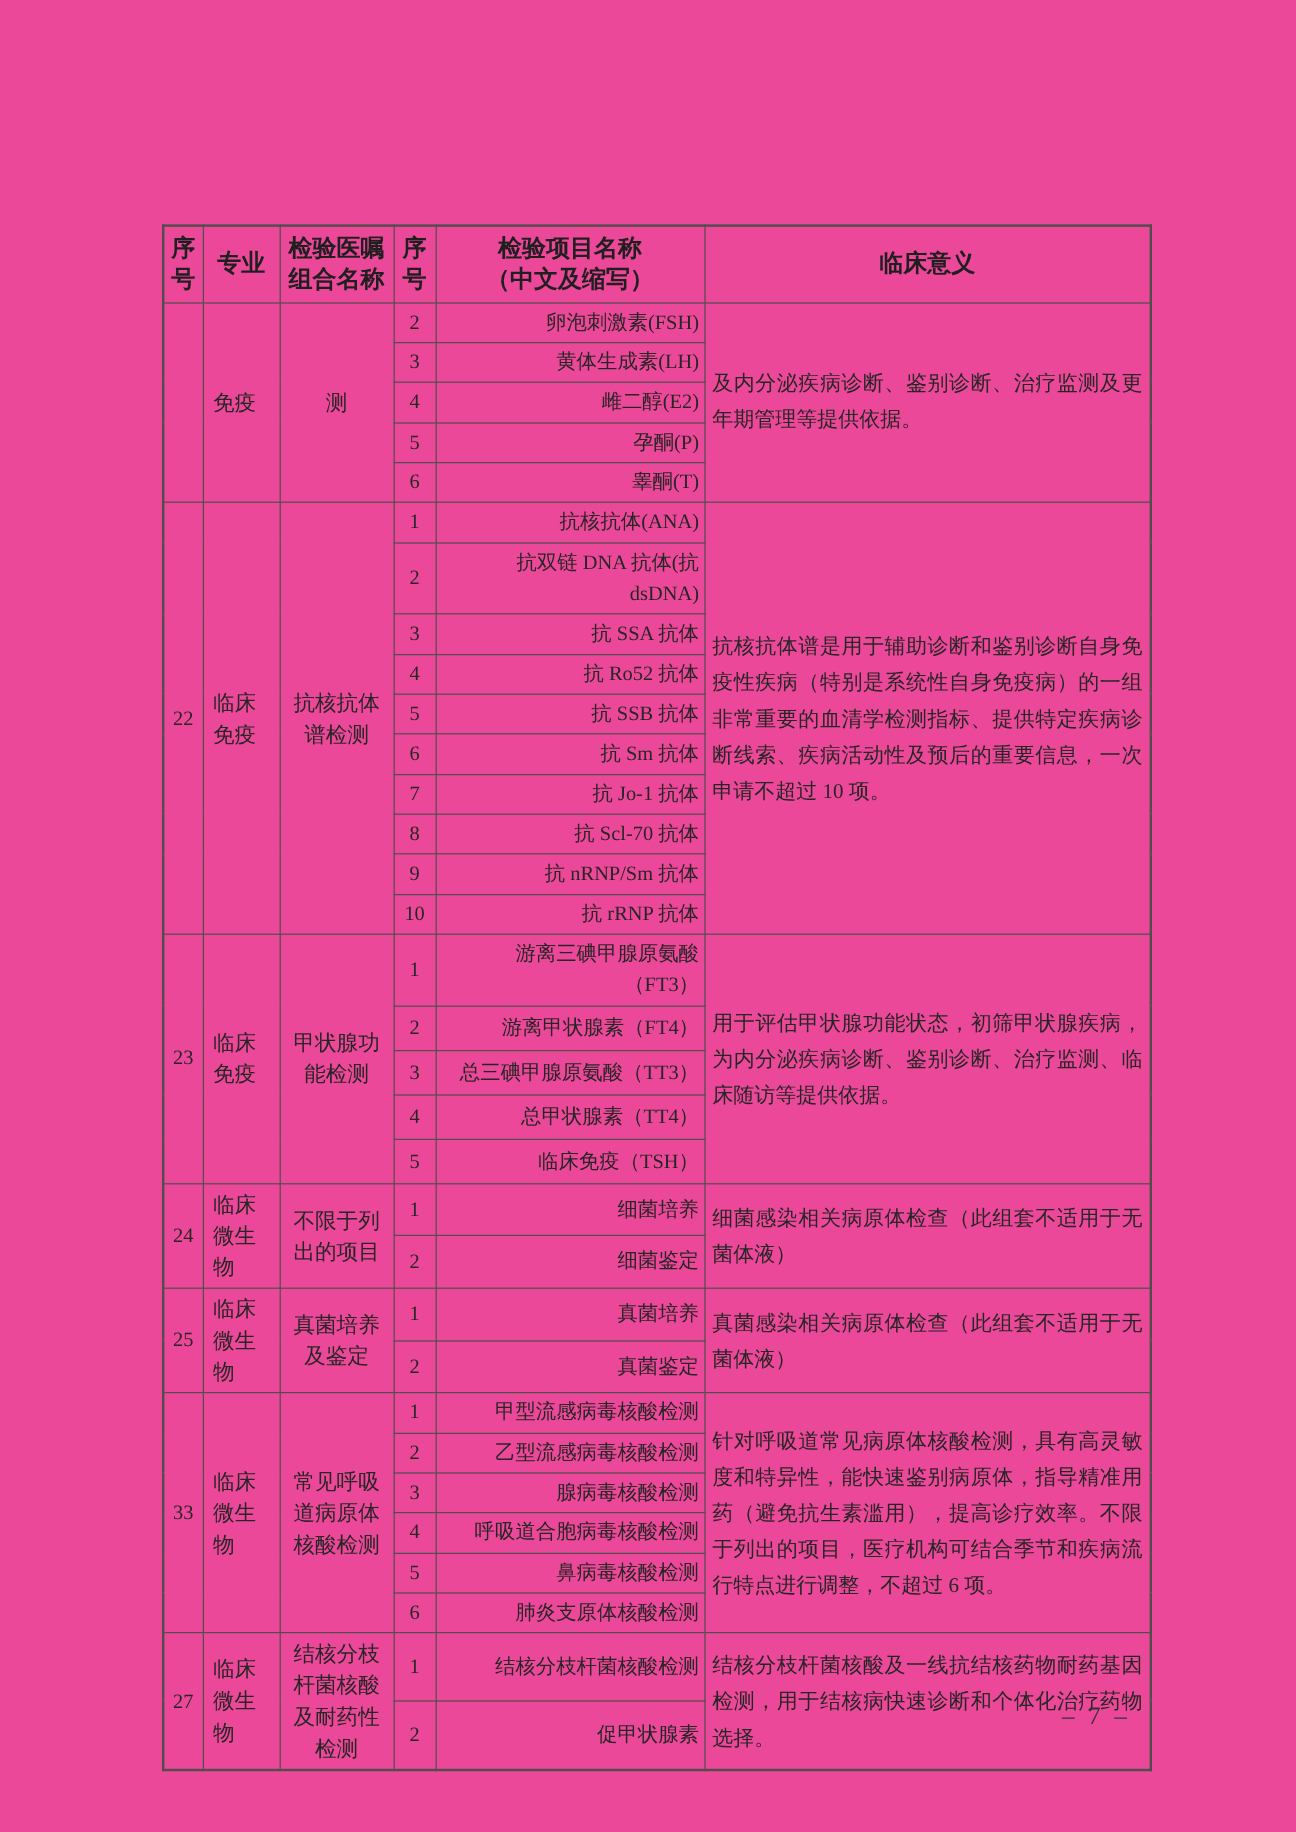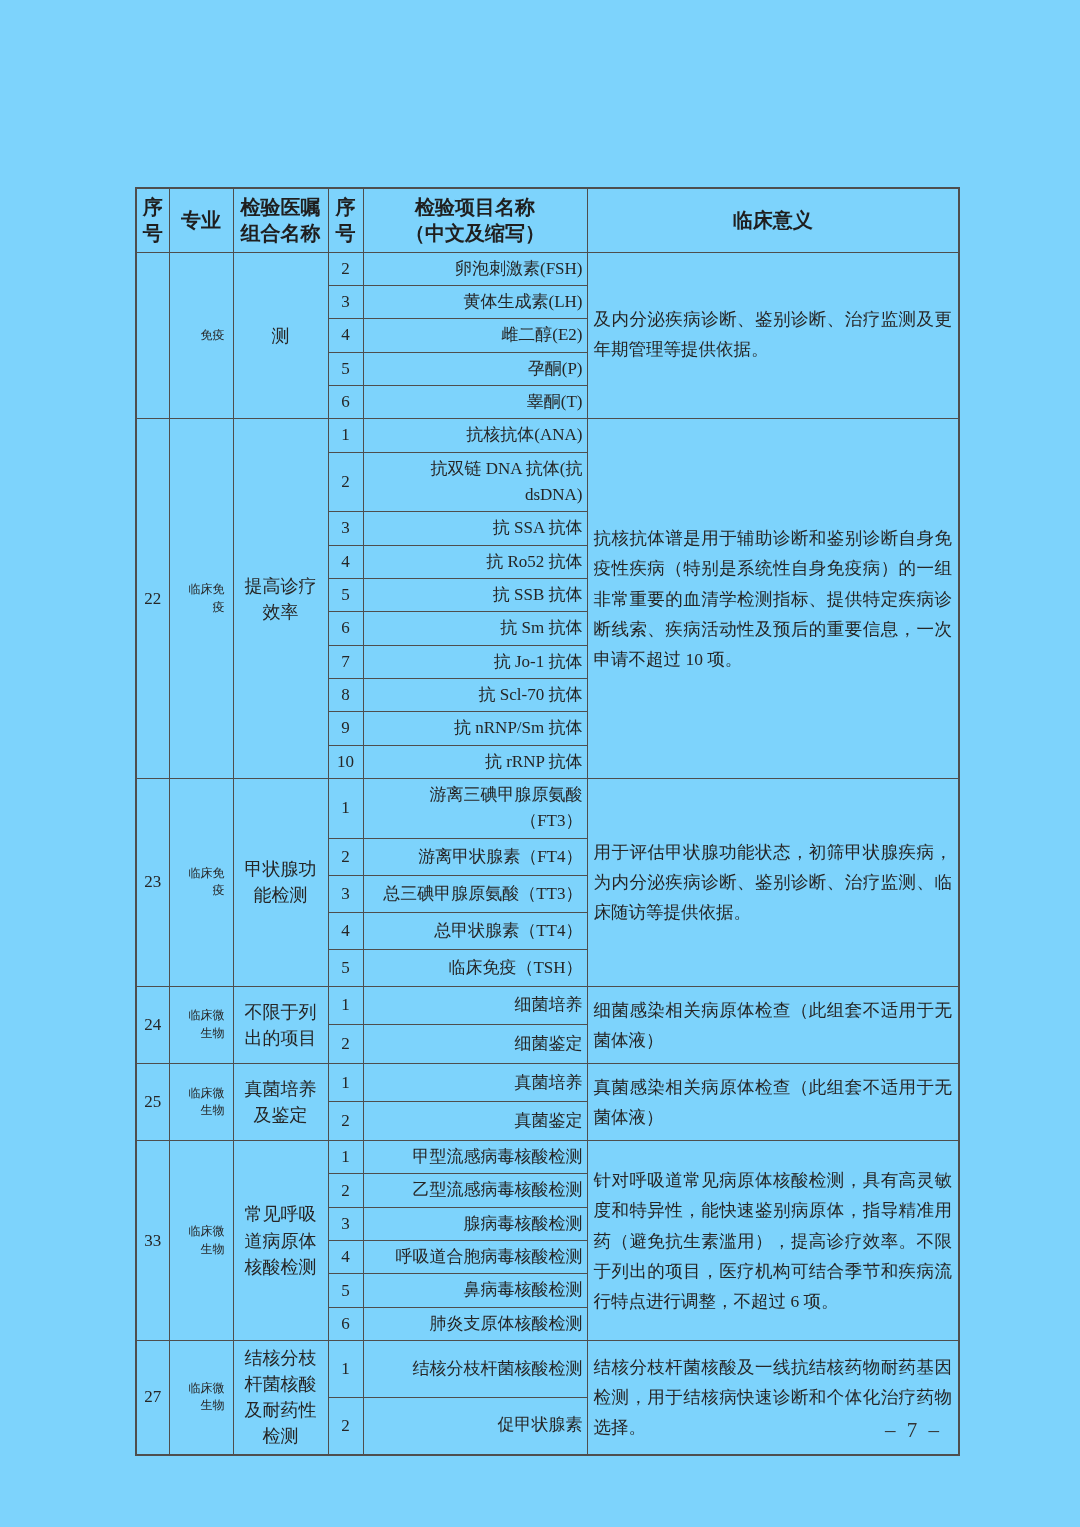--- a/index.html
+++ b/index.html
@@ -4,36 +4,36 @@
 <style>
   html,body{margin:0;padding:0;}
   body{
     width:1080px;height:1527px;
     background:#fdfdfc;
     font-family:"Liberation Serif","DejaVu Serif",serif;
     color:#262626;
     position:relative;
     overflow:hidden;
   }
-  .sheet{position:absolute;inset:0;background:#7dd3fc;text-decoration:underline;}
+  .sheet{position:absolute;inset:0;background:#ec4899;text-decoration:underline;}
   table.doc-table{
     position:absolute;left:135px;top:187px;width:823px;
     border-collapse:collapse;table-layout:fixed;
     border:2px solid #4e4e4e;
   }
   .doc-table th,.doc-table td{border:1px solid #4e4e4e;overflow:hidden;}
   .doc-table thead tr{height:64px;}
   .doc-table th{
     font-weight:bold;font-size:20px;line-height:1.3;
     padding:4px 2px;text-align:center;vertical-align:middle;
     color:#1f1f1f;
   }
   .doc-table td{vertical-align:middle;}
   .c-seq{text-align:center;font-size:17px;padding:0 2px;}
-  .c-spec{text-align:right;font-size:12px;line-height:1.45;padding:4px 8px;}
+  .c-spec{text-align:left;font-size:18px;line-height:1.45;padding:4px 8px;}
   .c-panel{text-align:center;font-size:18px;line-height:1.45;padding:4px 8px;}
   .c-no{text-align:center;font-size:17px;padding:0 2px;}
   .c-name{text-align:right;font-size:17px;line-height:1.55;padding:3px 4px 3px 10px;}
   .c-sig{
     text-align:justify;text-justify:inter-ideograph;
     font-size:17.5px;line-height:1.72;
     padding:8px 6px;vertical-align:middle;
   }
   .vtop{vertical-align:top;}
   td.vtop{padding-top:5px;}
@@ -86,21 +86,21 @@
           <td class="c-no">5</td>
           <td class="c-name">孕酮(P)</td>
         </tr>
         <tr style="height: 29px;">
           <td class="c-no">6</td>
           <td class="c-name">睾酮(T)</td>
         </tr>
         <tr style="height: 30px;">
           <td class="c-seq" rowspan="10">22</td>
           <td class="c-spec" rowspan="10">临床免疫</td>
-          <td class="c-panel" rowspan="10">提高诊疗效率</td>
+          <td class="c-panel" rowspan="10">抗核抗体谱检测</td>
           <td class="c-no">1</td>
           <td class="c-name">抗核抗体(ANA)</td>
           <td class="c-sig" rowspan="10">抗核抗体谱是用于辅助诊断和鉴别诊断自身免疫性疾病（特别是系统性自身免疫病）的一组非常重要的血清学检测指标、提供特定疾病诊断线索、疾病活动性及预后的重要信息，一次申请不超过 10 项。</td>
         </tr>
         <tr style="height: 30px;">
           <td class="c-no">2</td>
           <td class="c-name">抗双链 DNA 抗体(抗 dsDNA)</td>
         </tr>
         <tr style="height: 30px;">
           <td class="c-no">3</td>

